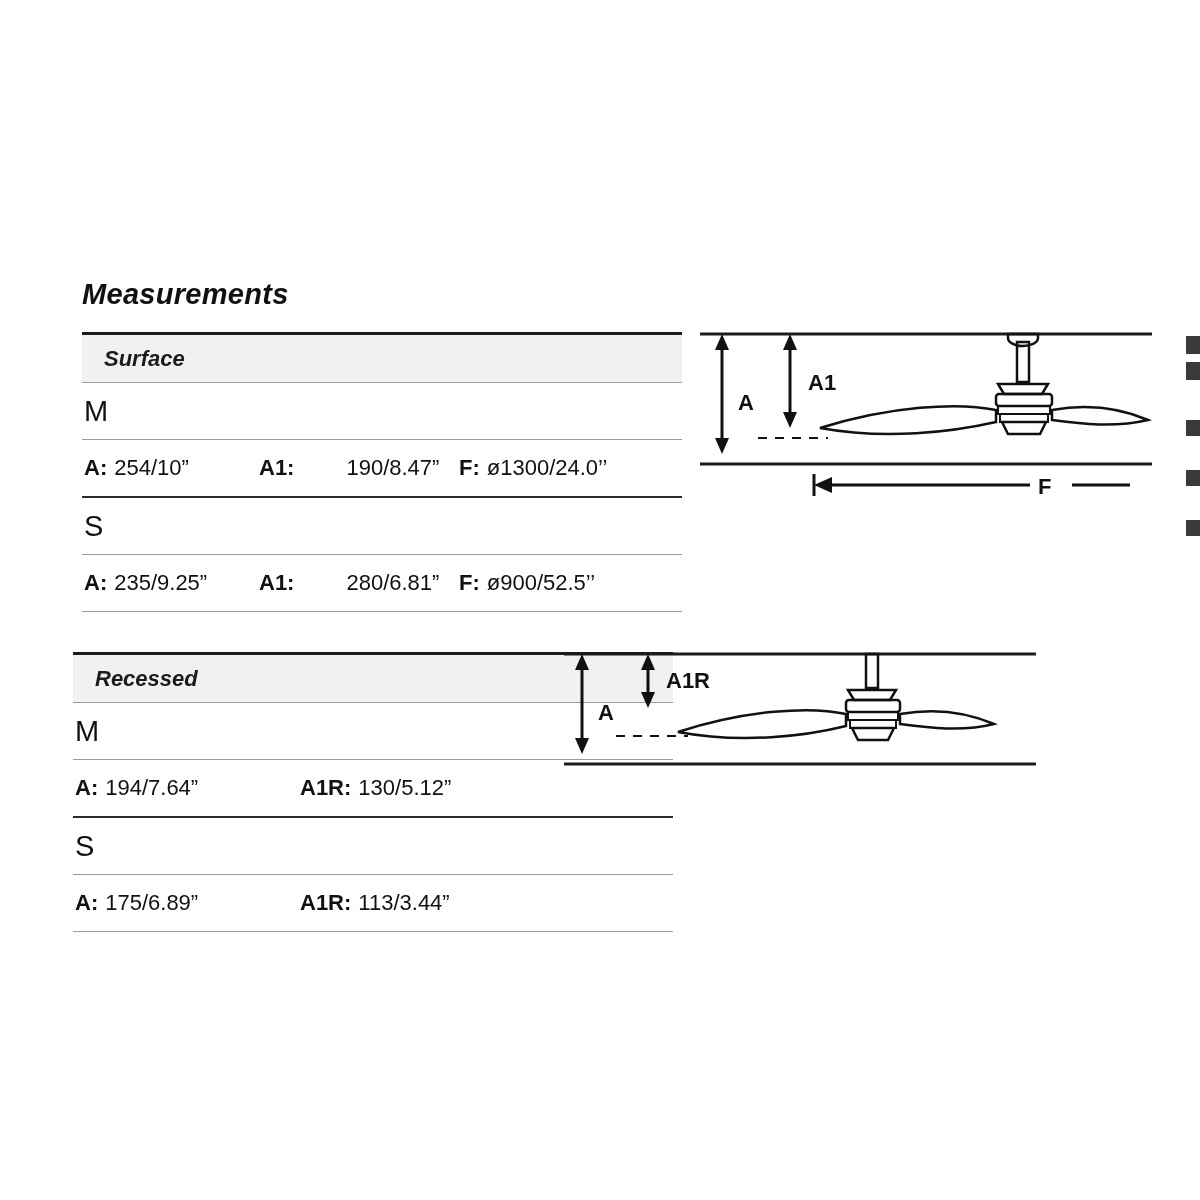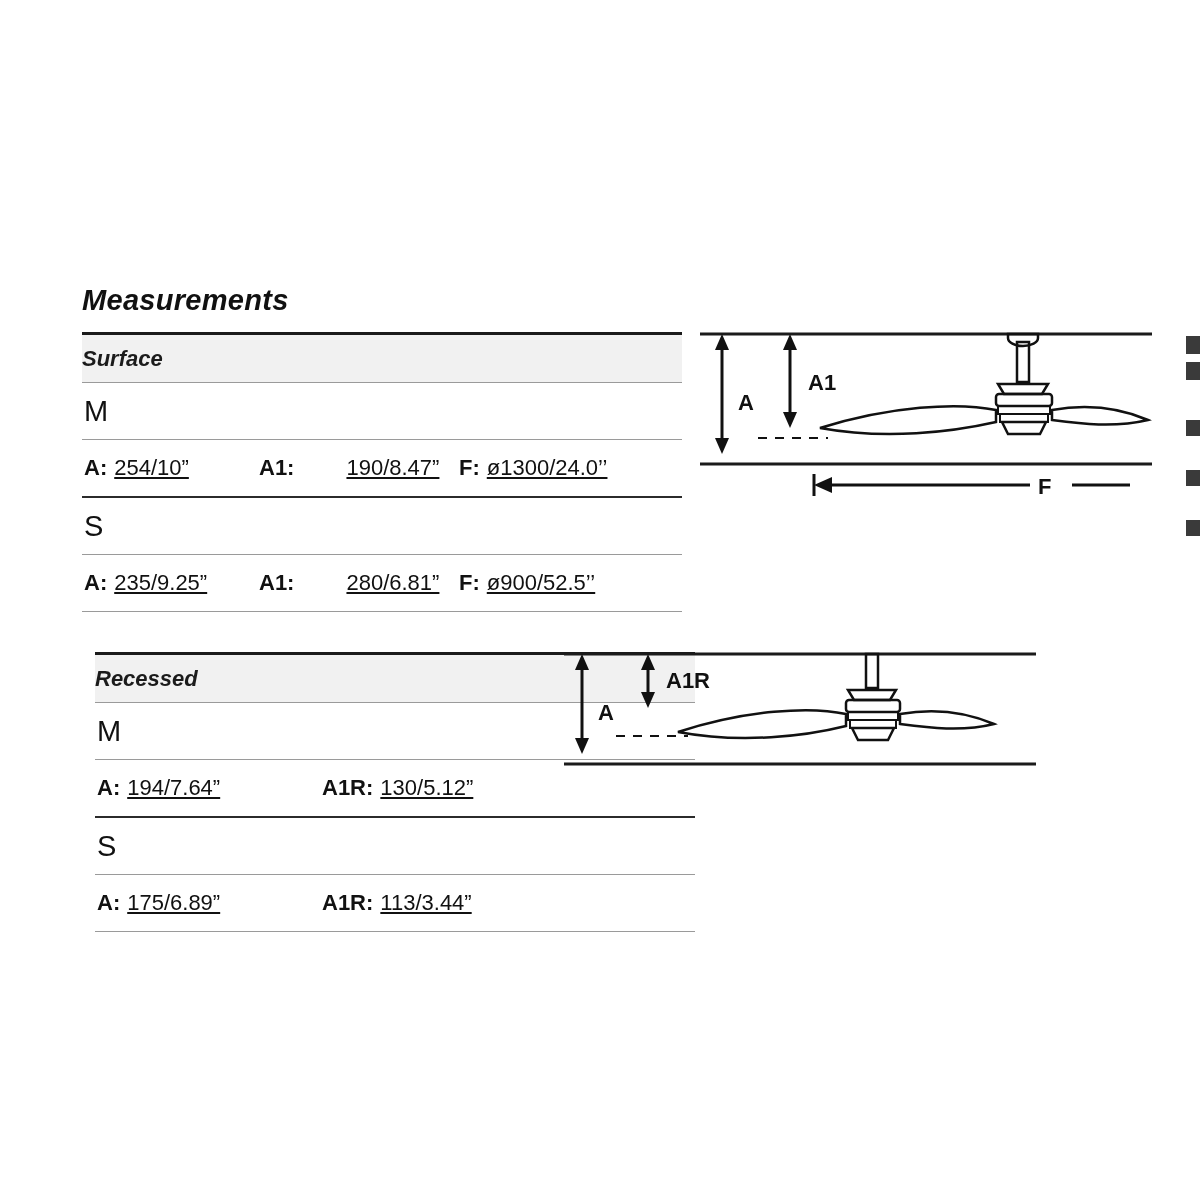--- a/index.html
+++ b/index.html
@@ -20,47 +20,47 @@
     position: absolute;
     left: 0; top: 0;
     width: 1200px;
     height: 1200px;
   }
 
   
   .section-title {
     position: absolute;
     left: 82px;
-    top: 284px;
+    top: 278px;
     font-size: 29px;
     font-weight: bold;
     font-style: italic;
     letter-spacing: 0.3px;
     color: #111;
   }
 
   
   .table {
     position: absolute;
     width: 600px;
   }
   #surface-table { left: 82px; top: 332px; }
-  #recessed-table { left: 95px; top: 652px; }
+  #recessed-table { left: 73px; top: 652px; }
 
   .table-top-rule {
     width: 100%;
     height: 3px;
     background: #1b1b1b;
   }
   .table-head {
     background: #f1f1f1;
     height: 47px;
     display: flex;
     align-items: center;
-    padding-left: 0;
+    padding-left: 22px;
     box-sizing: border-box;
   }
   .table-head-label {
     font-size: 22px;
     font-style: italic;
     font-weight: bold;
     color: #1b1b1b;
   }
   .rule-thin {
     width: 100%;
@@ -99,21 +99,20 @@
   .val-group {
     display: inline-flex;
     align-items: baseline;
   }
   .val-key {
     font-weight: bold;
     margin-right: 7px;
   }
   .val-num {
     font-weight: 400;
-    text-decoration: underline;
   }
 
   
   .row-values.surface .c1 { min-width: 175px; }
   .row-values.surface .c2 { min-width: 200px; gap: 45px; }
   .row-values.recessed .c1 { min-width: 225px; }
 
   
   .diagram {
     position: absolute;

